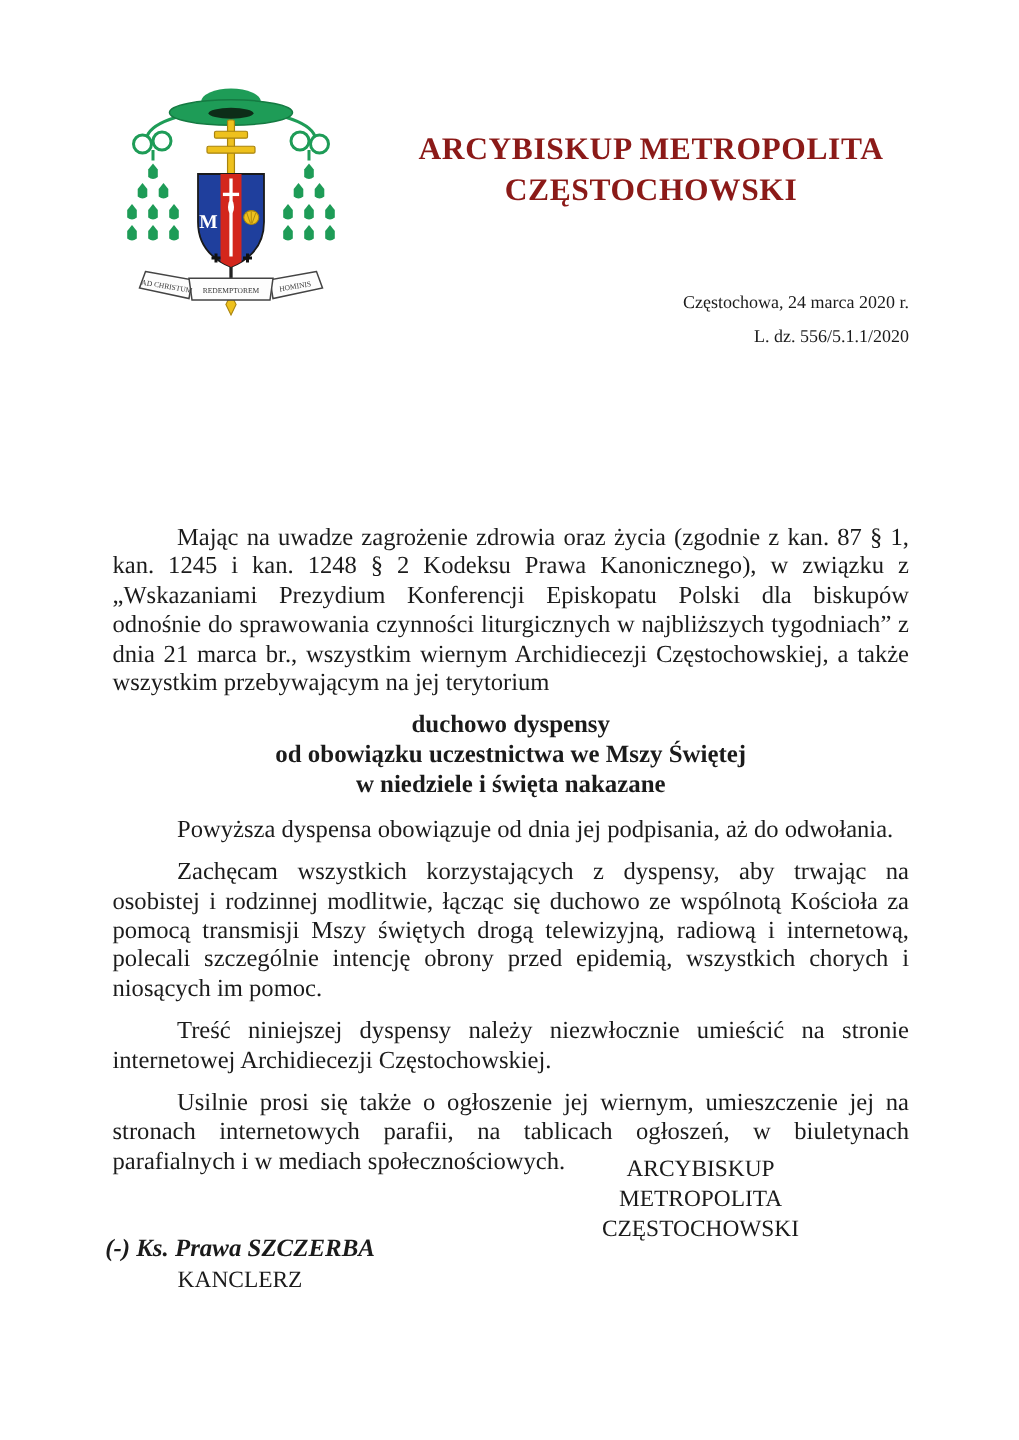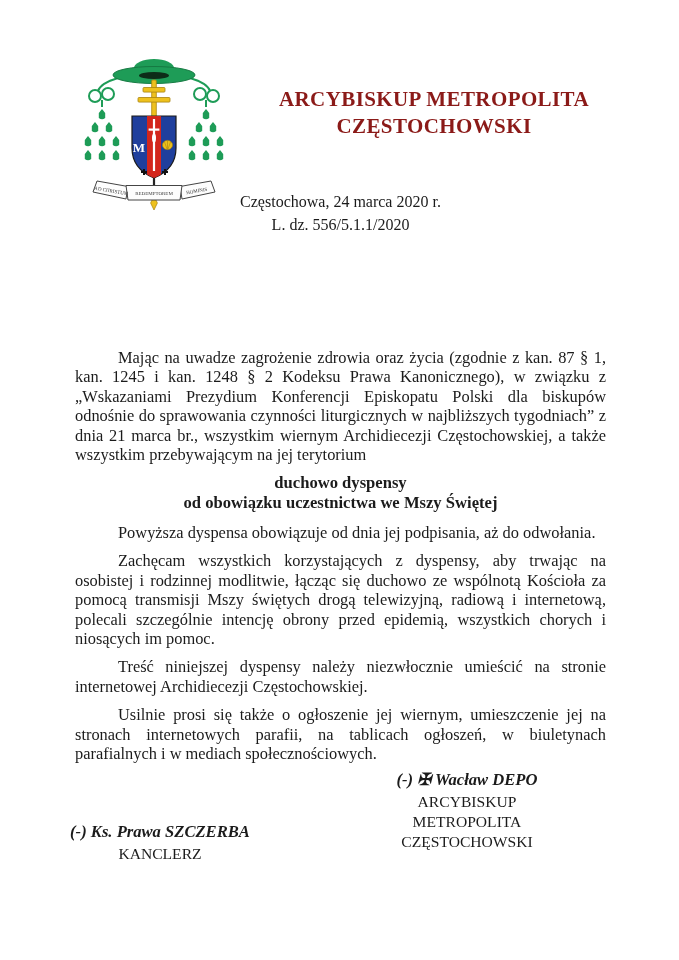--- a/index.html
+++ b/index.html
@@ -9,21 +9,21 @@
     font-family:"Liberation Serif", serif; color:#1b1b1b;
   }
   .coa { position:absolute; left:72px; top:54px; width:165px; height:162px; }
   .letterhead {
     position:absolute; left:248px; top:86px; width:372px;
     text-align:center; font-weight:700; font-size:21px; line-height:27px;
     color:#8b1a18; letter-spacing:.4px;
   }
   .meta {
     position:absolute; left:75px; top:190px; width:531px;
-    text-align:center; font-size:16px; line-height:23px;
+    text-align:right; font-size:12px; line-height:23px;
   }
   .doc-title {
     position:absolute; left:75px; top:276px; width:531px;
     text-align:center; font-weight:700; font-size:17px; letter-spacing:.6px;
   }
   .body-text {
     position:absolute; left:75px; top:317px; width:531px;
     font-size:16.4px; line-height:19.4px;margin-top:31px;
   }
   .body-text p { margin:0 0 9px; text-align:justify; text-indent:43px; }
@@ -170,29 +170,29 @@
     <div>Częstochowa, 24 marca 2020 r.</div>
     <div>L. dz. 556/5.1.1/2020</div>
   </div>
 
 
   <div class="body-text">
     <p>Mając na uwadze zagrożenie zdrowia oraz życia (zgodnie z kan. 87 § 1, kan. 1245 i kan. 1248 § 2 Kodeksu Prawa Kanonicznego), w związku z „Wskazaniami Prezydium Konferencji Episkopatu Polski dla biskupów odnośnie do sprawowania czynności liturgicznych w najbliższych tygodniach” z dnia 21 marca br., wszystkim wiernym Archidiecezji Częstochowskiej, a także wszystkim przebywającym na jej terytorium</p>
     <div class="decree">
       <div>duchowo dyspensy</div>
       <div>od obowiązku uczestnictwa we Mszy Świętej</div>
+      <div>w niedziele i święta nakazane</div>
     </div>
     <p>Powyższa dyspensa obowiązuje od dnia jej podpisania, aż do odwołania.</p>
     <p>Zachęcam wszystkich korzystających z dyspensy, aby trwając na osobistej i rodzinnej modlitwie, łącząc się duchowo ze wspólnotą Kościoła za pomocą transmisji Mszy świętych drogą telewizyjną, radiową i internetową, polecali szczególnie intencję obrony przed epidemią, wszystkich chorych i niosących im pomoc.</p>
     <p>Treść niniejszej dyspensy należy niezwłocznie umieścić na stronie internetowej Archidiecezji Częstochowskiej.</p>
     <p>Usilnie prosi się także o ogłoszenie jej wiernym, umieszczenie jej na stronach internetowych parafii, na tablicach ogłoszeń, w biuletynach parafialnych i w mediach społecznościowych.</p>
   </div>
 
   <div class="sig sig-right">
-    <div class="name">(-) ✠ Wacław DEPO</div>
     <div>ARCYBISKUP METROPOLITA</div>
     <div>CZĘSTOCHOWSKI</div>
   </div>
 
   <div class="sig sig-left">
     <div class="name">(-) Ks. Prawa SZCZERBA</div>
     <div>KANCLERZ</div>
   </div>
 
 </div>

